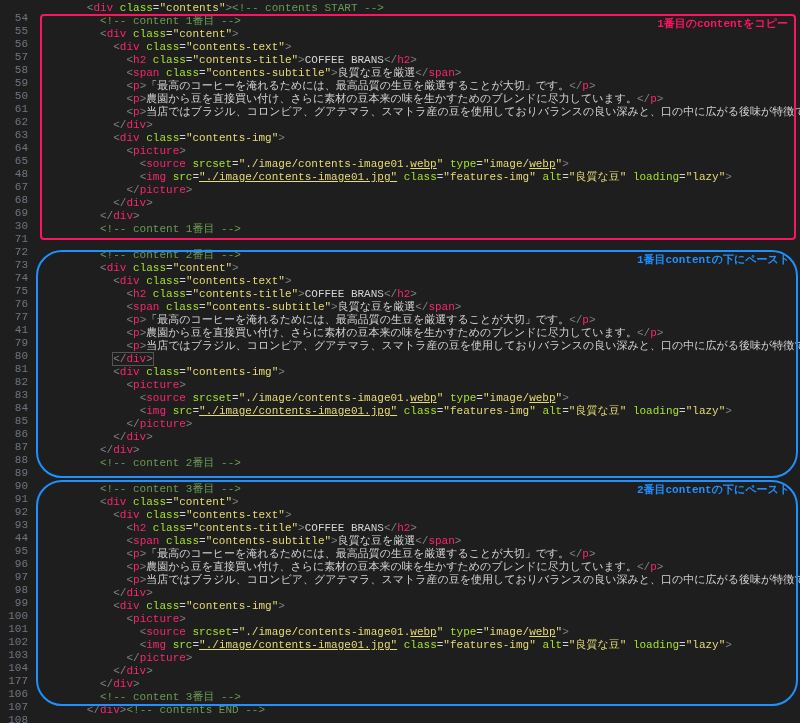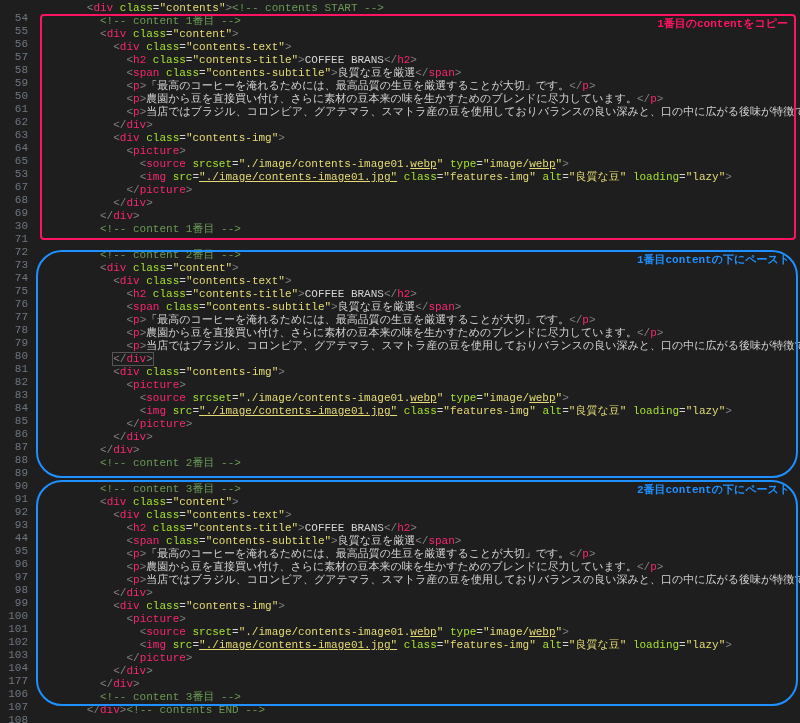--- a/index.html
+++ b/index.html
@@ -36,33 +36,33 @@
       <div>56</div>
       <div>57</div>
       <div>58</div>
       <div>59</div>
       <div>50</div>
       <div>61</div>
       <div>62</div>
       <div>63</div>
       <div>64</div>
       <div>65</div>
-      <div>53</div>
+      <div>48</div>
       <div>67</div>
       <div>68</div>
       <div>69</div>
       <div>30</div>
       <div>71</div>
       <div>72</div>
       <div>73</div>
       <div>74</div>
       <div>75</div>
       <div>76</div>
       <div>77</div>
-      <div>78</div>
+      <div>41</div>
       <div>79</div>
       <div>80</div>
       <div>81</div>
       <div>82</div>
       <div>83</div>
       <div>84</div>
       <div>85</div>
       <div>86</div>
       <div>87</div>
       <div>88</div>

